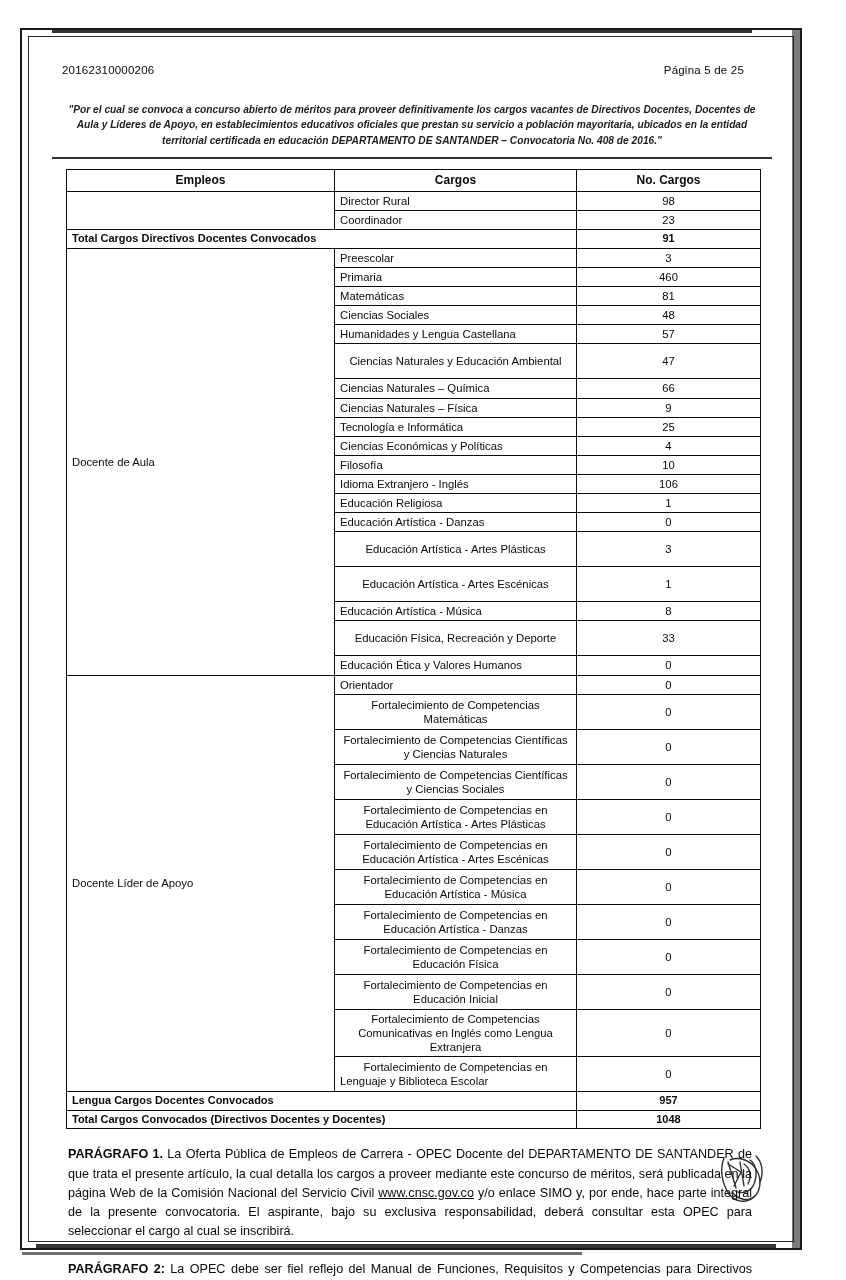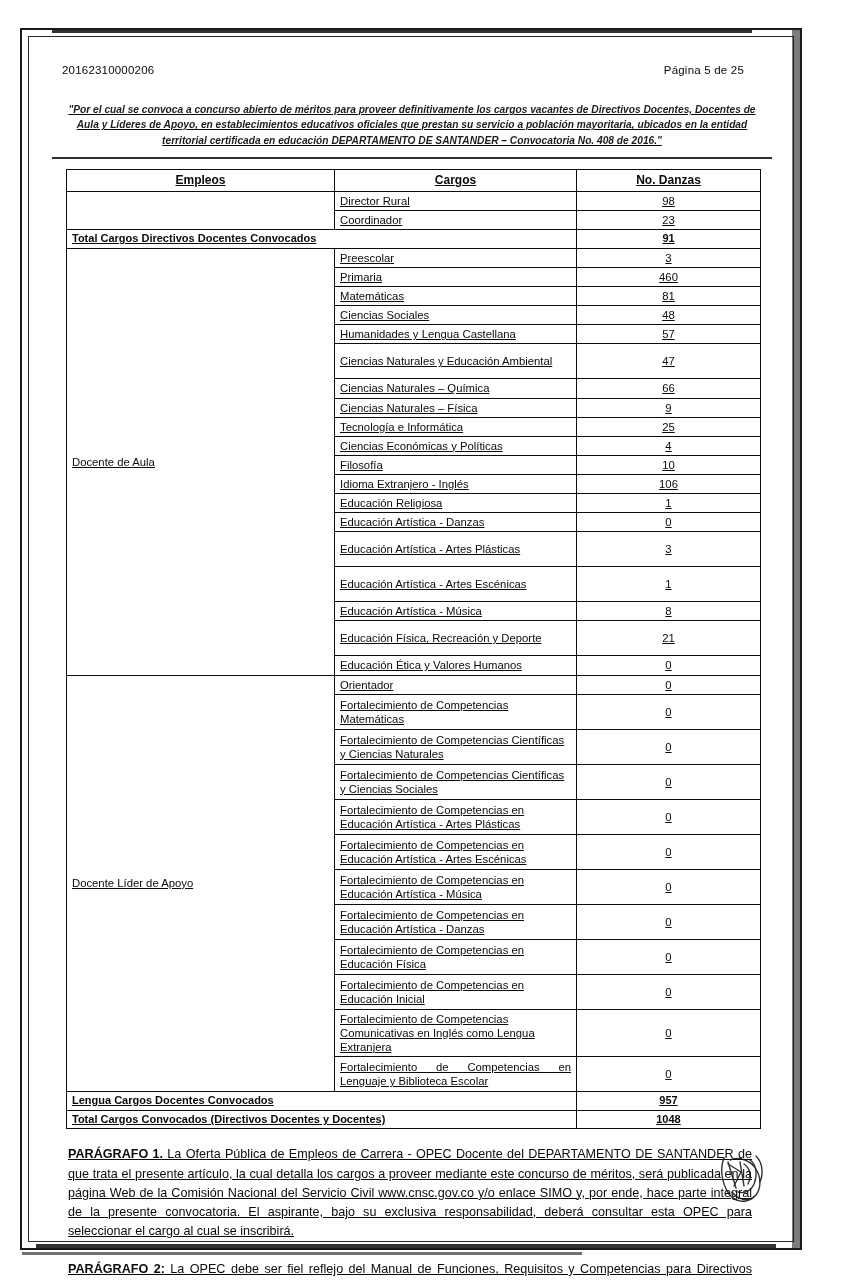--- a/index.html
+++ b/index.html
@@ -46,21 +46,20 @@
   #smudge-bot   { left: 14px;  bottom: 0px; width: 740px; height: 4px; }
   #smudge-bot2  { left: 0px;   bottom: -7px;width: 560px; height: 3px; opacity:.6;}
   #smudge-corner{ right: 0px;  top: 0px;    width: 8px;   height: 1218px; opacity:.55;}
 
   #page {
     position: absolute;
     left: 38px;
     top: 46px;
     width: 748px;
     height: 1186px;
-    text-decoration: underline;
   }
 
   
   #doc-header {
     position: relative;
     height: 30px;
     font-size: 11.5px;
     letter-spacing: .2px;
   }
   #doc-number {
@@ -122,21 +121,21 @@
   td.cell-cargo   { text-align: left; margin-left: 24px; }
   td.cell-number  { text-align: center; }
   td.cell-group   { text-align: left; vertical-align: middle; }
   tr.total-row td {
     font-weight: bold;
     font-size: 11px;
   }
   tr.total-row td.cell-total-label { text-align: left; padding-left: 6px; }
   tr.total-row td.cell-number      { }
   td.justify-cell { text-align: justify; text-align-last: left; }
-  td.tall { height: 30px; }
+  td.tall { height: 30px; text-align: center; }
 
   
   .para {
     margin: 0 34px 0 30px;
     font-size: 12.6px;
     line-height: 1.52;
     text-align: justify;
   }
   #para-1 { margin-top: 16px; }
   #para-2 { margin-top: 19px; }
@@ -178,21 +177,21 @@
     <table id="opec-table">
       <colgroup>
         <col class="c-empleos">
         <col class="c-cargos">
         <col class="c-no">
       </colgroup>
       <thead>
         <tr>
           <th>Empleos</th>
           <th>Cargos</th>
-          <th>No. Danzas</th>
+          <th>No. Cargos</th>
         </tr>
       </thead>
       <tbody id="opec-table-body">
           <tr>
             <td class="cell-group" rowspan="2"></td>
             <td class="cell-cargo">Director Rural</td>
             <td class="cell-number">98</td>
           </tr>
           <tr>
             <td class="cell-cargo">Coordinador</td>
@@ -266,21 +265,21 @@
           <tr>
             <td class="cell-cargo tall">Educación Artística - Artes Escénicas</td>
             <td class="cell-number tall">1</td>
           </tr>
           <tr>
             <td class="cell-cargo">Educación Artística - Música</td>
             <td class="cell-number">8</td>
           </tr>
           <tr>
             <td class="cell-cargo tall">Educación Física, Recreación y Deporte</td>
-            <td class="cell-number tall">21</td>
+            <td class="cell-number tall">33</td>
           </tr>
           <tr>
             <td class="cell-cargo">Educación Ética y Valores Humanos</td>
             <td class="cell-number">0</td>
           </tr>
           <tr>
             <td class="cell-group" rowspan="12">Docente Líder de Apoyo</td>
             <td class="cell-cargo">Orientador</td>
             <td class="cell-number">0</td>
           </tr>

